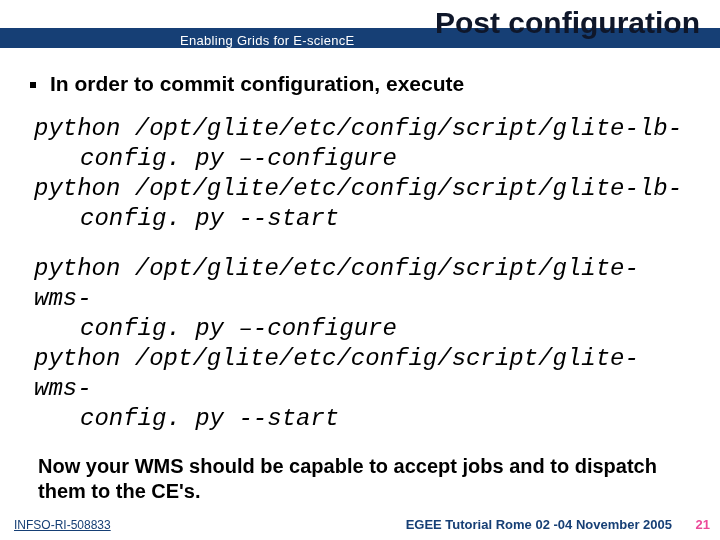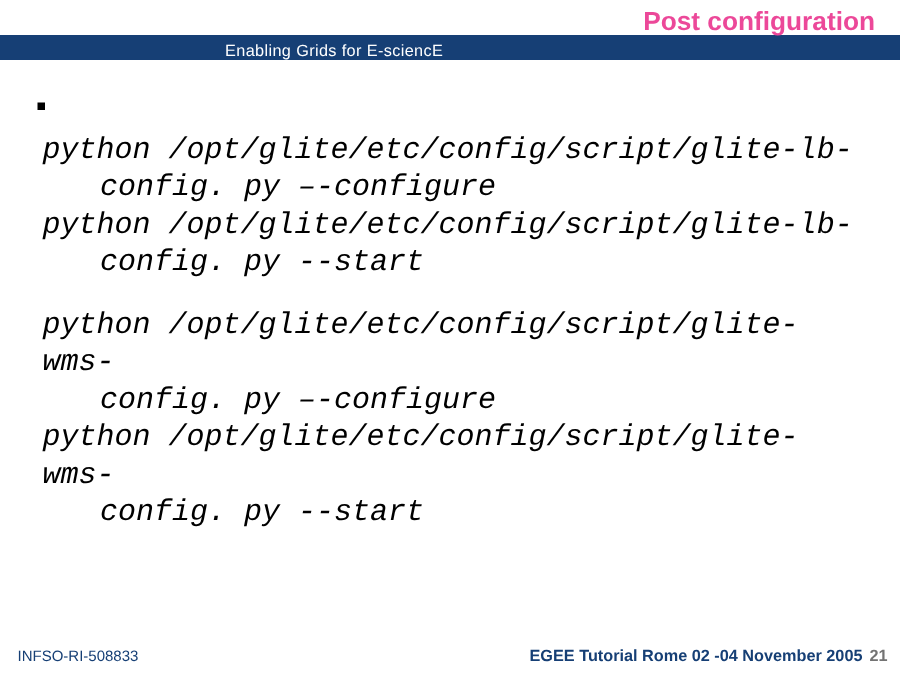--- a/index.html
+++ b/index.html
@@ -2,76 +2,78 @@
 <html><head>
 <meta charset="utf-8">
 <style>
   * { margin: 0; padding: 0; box-sizing: border-box; }
   html, body { width: 720px; height: 540px; font-family: Arial, Helvetica, sans-serif; background: #fff; overflow: hidden; }
   .slide { position: relative; width: 720px; height: 540px; }
 
   
   .header { position: relative; height: 60px; }
   .blueband { position: absolute; left: 0; top: 28px; width: 720px; height: 20px; background: #163f75; }
-  .title { position: absolute; right: 20px; top: 6px; font-size: 21px; font-weight: bold; color: #ec4899; }
+  .title { position: absolute; right: 20px; top: 6px; font-size: 30px; font-weight: bold; color: #0f172a; }
   .tagline { position: absolute; left: 180px; top: 33px; font-size: 13px; color: #fff; letter-spacing: 0.3px; }
 
   
   .logo { position: absolute; left: 10px; top: 2px; width: 160px; height: 50px; }
   .logo svg { display: block; }
 
   
   .content { position: absolute; left: 30px; right: 30px; top: 72px; color: #000; }
   .bullet { display: flex; align-items: flex-start; margin-bottom: 18px; }
   .dot { width: 6px; height: 6px; background: #000; border-radius: 0; margin-top: 10px; margin-right: 14px; flex-shrink: 0; }
   .bullet-text { font-size: 21px; font-weight: bold; }
 
   .codeblock { font-family: "Courier New", Courier, monospace; font-style: italic; font-size: 24px; line-height: 1.25; margin-left: 4px; margin-bottom: 20px; }
   .codeblock .indent { padding-left: 46px; display: block; }
   .codeblock .line { display: block; }
 
   .closing { font-size: 20px; font-weight: bold; line-height: 1.25; margin-left: 2px; margin-top: 4px; padding-left: 6px; }
 
   
   .footer { position: absolute; left: 0; bottom: 0; width: 720px; height: 26px; }
-  .footer-left { position: absolute; left: 14px; bottom: 8px; font-size: 12px; color: #163f75; }
-  .footer-right { position: absolute; right: 30px; bottom: 8px; font-size: 13px; font-weight: bold; color: #163f75; padding-left: 39px; }
-  .footer-page { position: absolute; right: 10px; bottom: 8px; font-size: 13px; font-weight: bold; color: #737373; }
+  .footer-left { position: absolute; left: 14px; bottom: 8px; font-size: 12px; color: #163f75; text-decoration: underline; }
+  .footer-right { position: absolute; right: 48px; bottom: 8px; font-size: 13px; font-weight: bold; color: #163f75; padding-left: 39px; }
+  .footer-page { position: absolute; right: 10px; bottom: 8px; font-size: 13px; font-weight: bold; color: #ec4899; }
 </style>
 </head>
 <body>
 
 <div class="slide">
 
   <div class="header">
     <div class="blueband"></div>
     <div class="title">Post configuration</div>
     <div class="tagline">Enabling Grids for E-sciencE</div>
   </div>
 
   <div class="content">
 
     <div class="bullet">
       <div class="dot"></div>
+      <div class="bullet-text">In order to commit configuration, execute</div>
     </div>
 
     <div class="codeblock">
       <span class="line">python /opt/glite/etc/config/script/glite-lb-</span>
       <span class="indent">config. py –-configure</span>
       <span class="line">python /opt/glite/etc/config/script/glite-lb-</span>
       <span class="indent">config. py --start</span>
     </div>
 
     <div class="codeblock">
       <span class="line">python /opt/glite/etc/config/script/glite-wms-</span>
       <span class="indent">config. py –-configure</span>
       <span class="line">python /opt/glite/etc/config/script/glite-wms-</span>
       <span class="indent">config. py --start</span>
     </div>
 
+    <div class="closing">Now your WMS should be capable to accept jobs and to dispatch them to the CE's.</div>
   </div>
 
   <div class="footer">
     <div class="footer-left">INFSO-RI-508833</div>
     <div class="footer-right">EGEE Tutorial Rome 02 -04 November 2005</div>
     <div class="footer-page">21</div>
   </div>
 
 </div>
 

